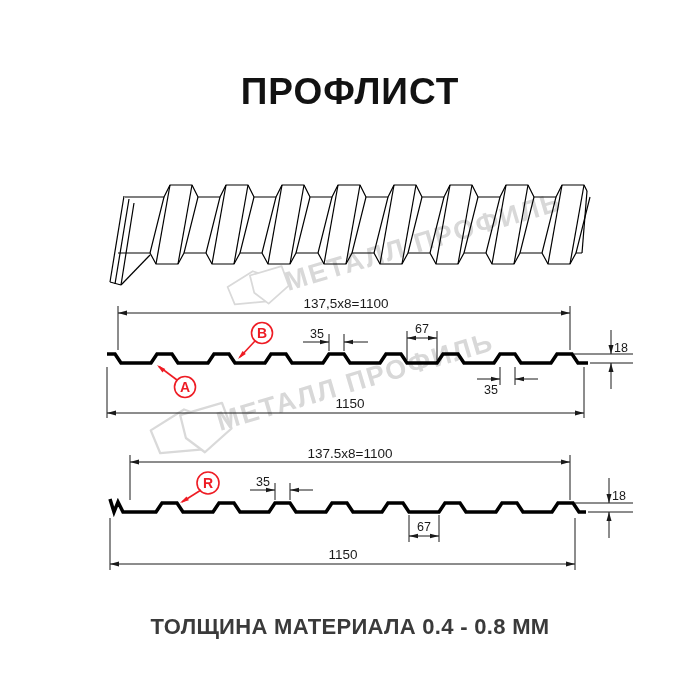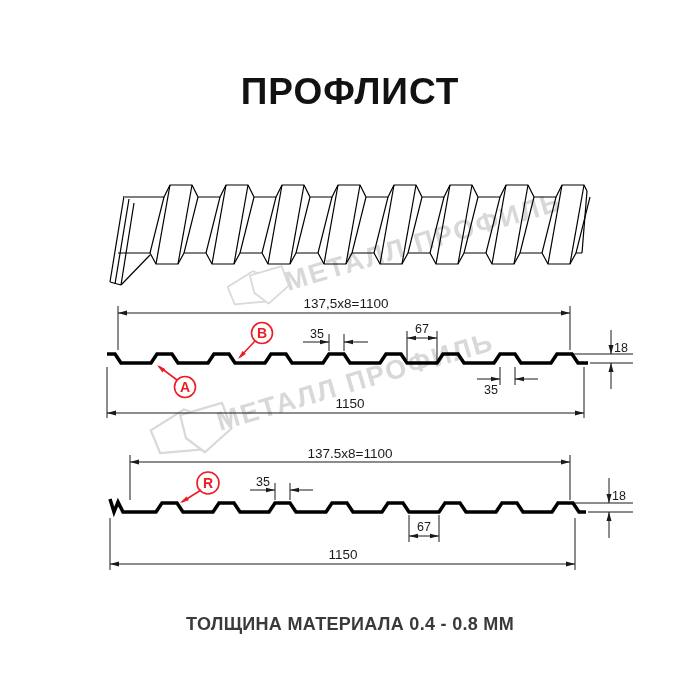--- a/index.html
+++ b/index.html
@@ -3,21 +3,21 @@
 <meta charset="utf-8">
 <style>
   html,body{margin:0;padding:0;background:#fff;}
   .page{position:relative;width:700px;height:700px;background:#fff;overflow:hidden;
         font-family:"Liberation Sans",sans-serif;}
   .title{position:absolute;top:52px;left:0;width:700px;text-align:center;
          font-size:37px;font-weight:700;letter-spacing:1px;color:#121212;margin-top:19px;}
   .subtitle{position:absolute;top:97px;left:0;width:700px;text-align:center;
             font-size:18px;font-weight:700;letter-spacing:0.5px;color:#151515;}
   .footer{position:absolute;top:614px;left:0;width:700px;text-align:center;
-          font-size:18px;font-weight:600;letter-spacing:0.3px;color:#3a3a3a;}
+          font-size:22px;font-weight:600;letter-spacing:0.3px;color:#3a3a3a;}
   svg{position:absolute;top:0;left:0;}
   svg text{font-family:"Liberation Sans",sans-serif;fill:#1a1a1a;}
   .dim{font-size:12.5px;}
   .dimlg{font-size:13.5px;}
   .thin{stroke:#1a1a1a;stroke-width:1;fill:none;}
   .thick{stroke:#000;stroke-width:3.5;fill:none;stroke-linejoin:miter;}
   .sheet{stroke:#000;stroke-width:1.2;fill:none;stroke-linejoin:round;}
   .ah{fill:#1a1a1a;stroke:none;}
   .red-stroke{stroke:#ee1c24;stroke-width:1.6;fill:none;}
   .red-label{font-size:14px;font-weight:700;fill:#ee1c24;}

